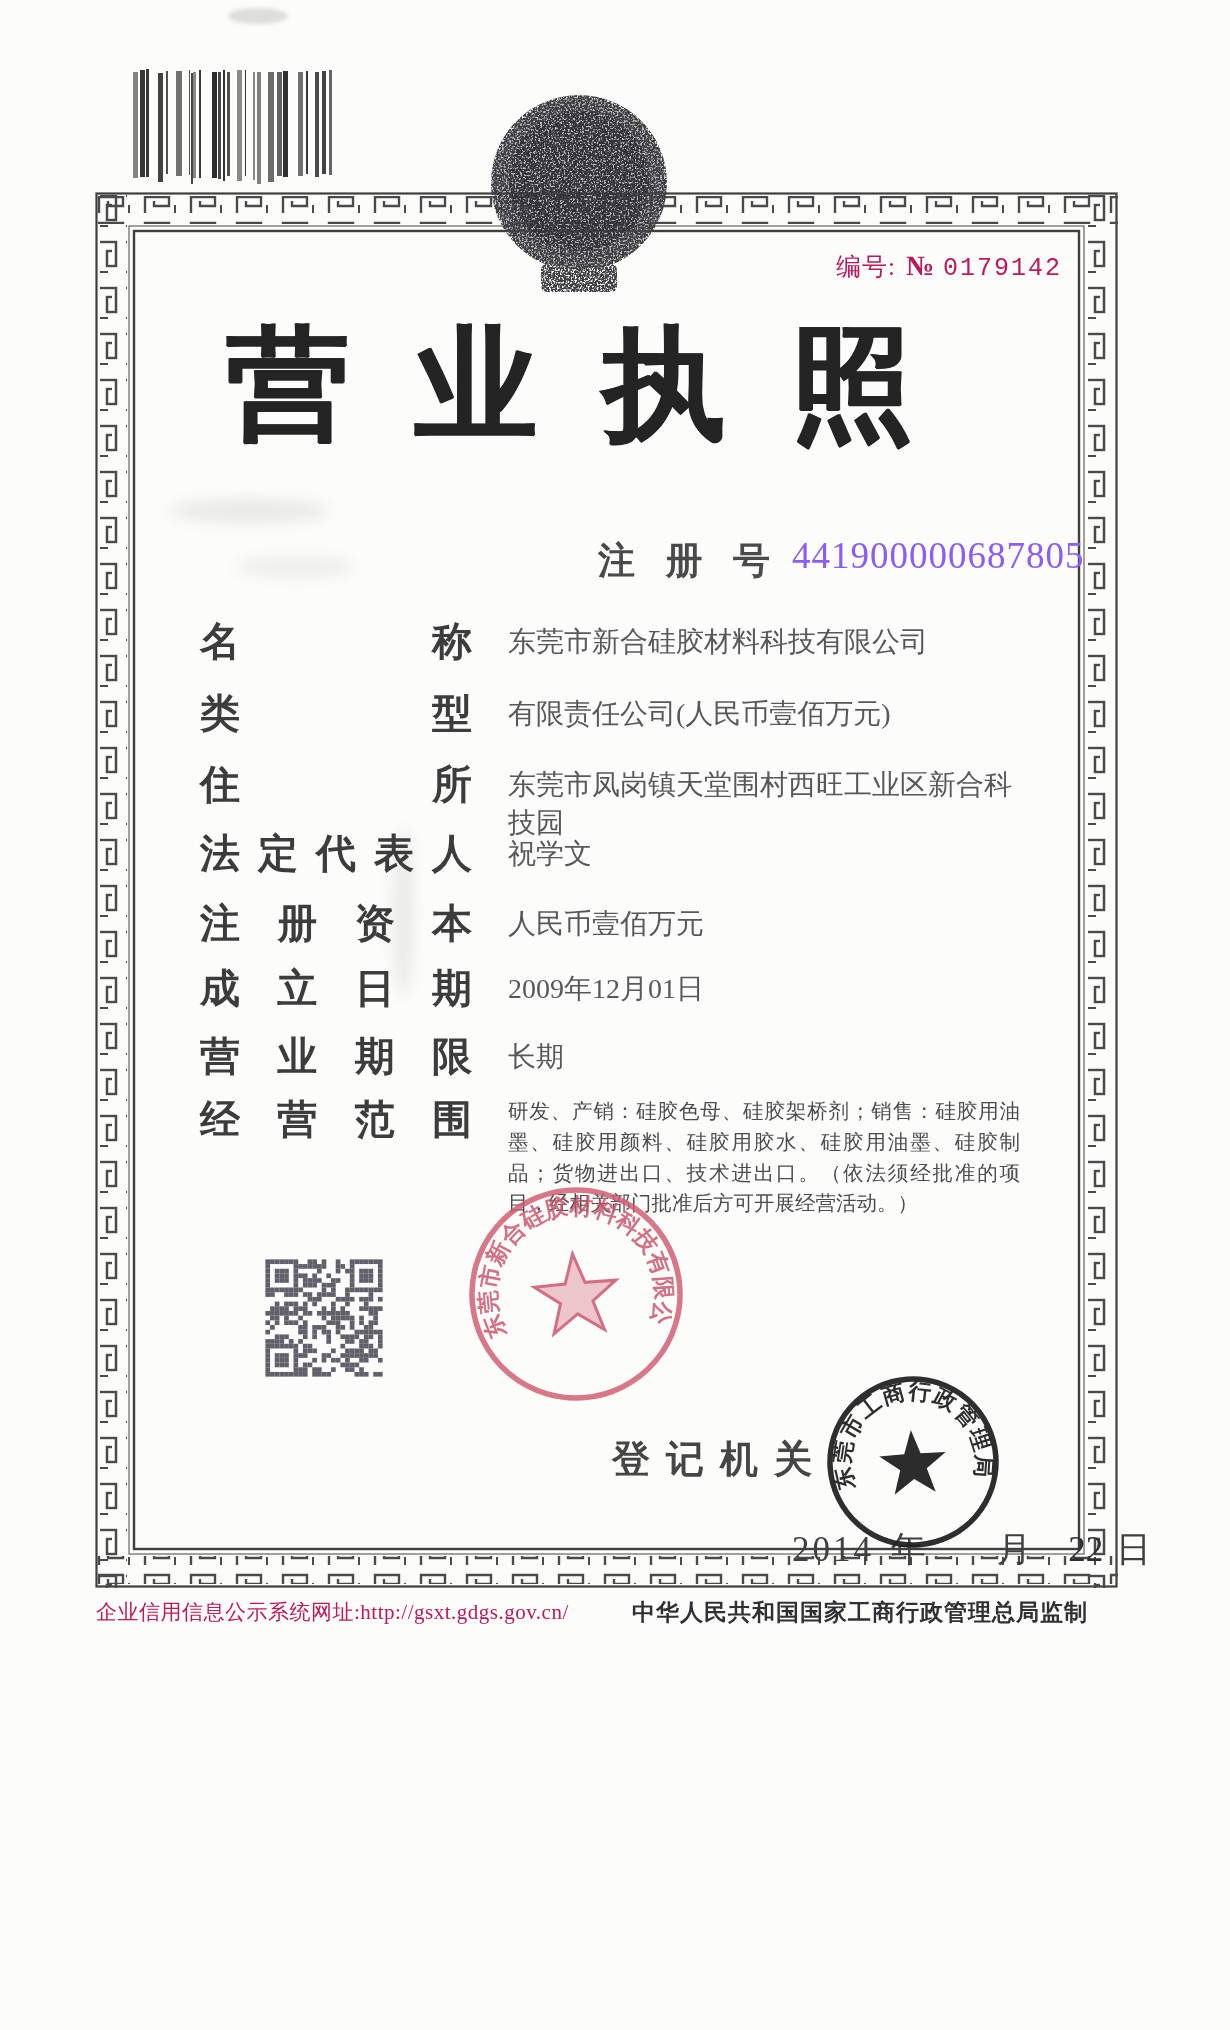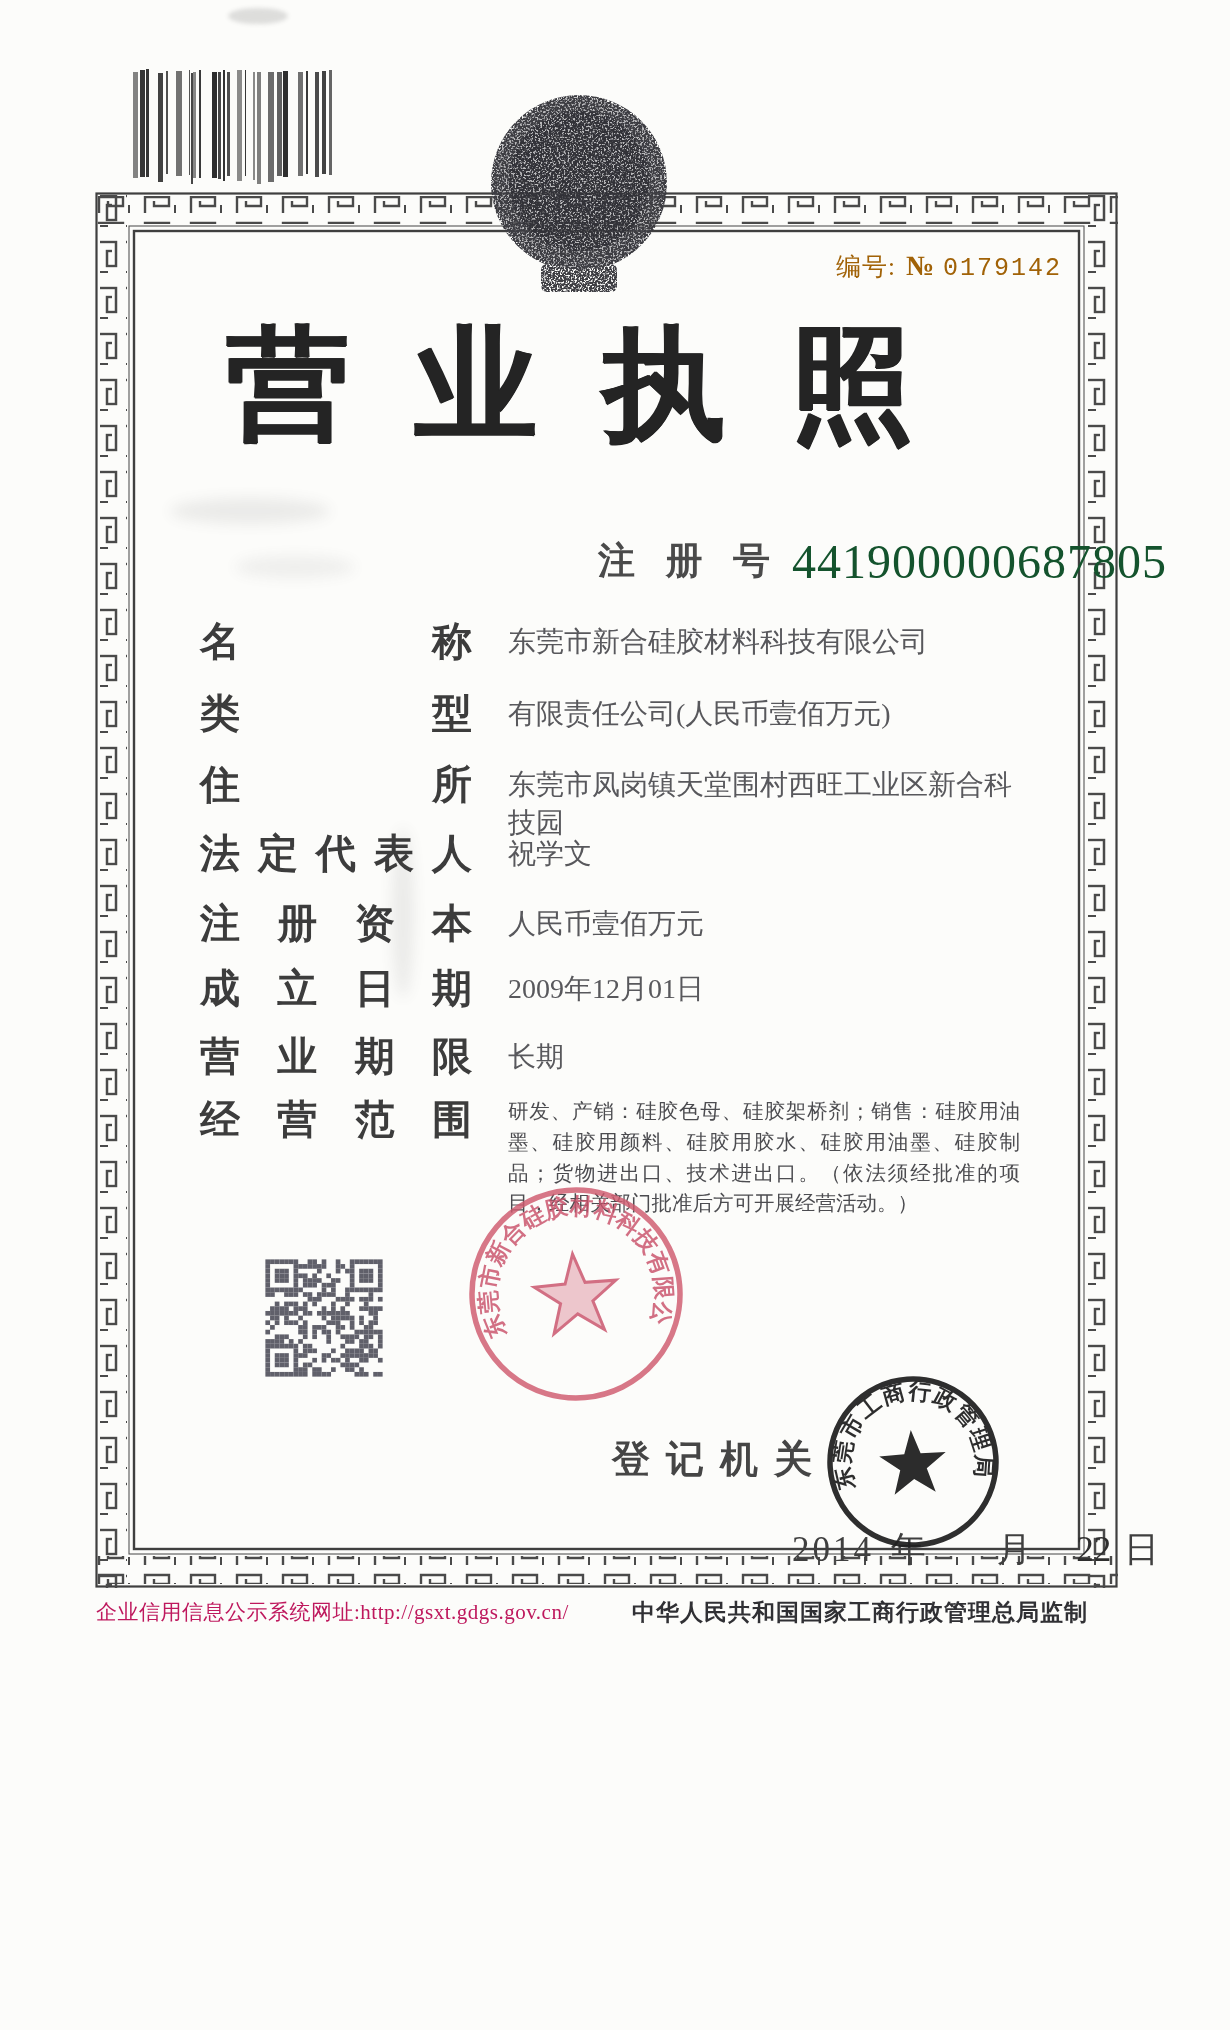--- a/index.html
+++ b/index.html
@@ -5,53 +5,53 @@
   html,body{margin:0;padding:0;background:#e8e8e6;}
   .page{
     position:relative;width:1230px;height:2030px;margin:0 auto;
     background:#fcfcfa;overflow:hidden;
     font-family:"Liberation Serif","DejaVu Serif",serif;color:#3d3d3d;
   }
   
   .barcode{position:absolute;left:133px;top:72px;width:196px;height:106px;filter:blur(0.4px);}
   .barcode .bar{position:absolute;top:0;}
   
-  .serial{position:absolute;left:836px;top:250px;font-size:25px;color:#a16207;letter-spacing:1px;white-space:nowrap;}
+  .serial{position:absolute;left:836px;top:250px;font-size:25px;color:#be185d;letter-spacing:1px;white-space:nowrap;}
   .serial .nosign{font-weight:700;font-size:28px;padding:0 8px 0 10px;}
   .serial .num{font-family:"Liberation Mono","DejaVu Sans Mono",monospace;font-size:25px;letter-spacing:2px;}
   
   .title{
     position:absolute;left:140px;top:318px;width:860px;height:150px;
     display:flex;justify-content:center;gap:66px;
     font-size:122px;font-weight:900;color:#242424;line-height:1.1;
     text-shadow:1px 0 currentColor,-1px 0 currentColor,0 1px currentColor;
   }
   
   .regline{position:absolute;left:0;top:536px;width:1230px;height:50px;}
   .regline .rlabel{position:absolute;left:598px;top:0;width:172px;display:flex;justify-content:space-between;font-size:37px;font-weight:600;color:#4a4a4a;}
-  .regline .rvalue{position:absolute;left:792px;top:-2px;font-size:48px;color:#14532d;letter-spacing:1px;}
+  .regline .rvalue{position:absolute;left:792px;top:-2px;font-size:37px;color:#8b5cf6;letter-spacing:1px;}
   
   .fields{position:absolute;left:0;top:0;width:1230px;}
   .frow{position:absolute;left:200px;width:830px;}
   .flabel{position:absolute;left:0;top:0;width:272px;display:flex;justify-content:space-between;font-size:40px;font-weight:600;color:#3c3c3c;}
   .fvalue{position:absolute;left:308px;top:9px;width:512px;font-size:28px;color:#58585c;line-height:1.35;}
   .fvalue.small{font-size:20.5px;top:4px;color:#4c4c50;line-height:1.5;text-align:justify;}
   
   .qr{position:absolute;left:256px;top:1250px;width:136px;height:136px;opacity:.88;}
   
   .company-seal{position:absolute;left:450px;top:1168px;width:252px;height:252px;}
   .registry-seal{position:absolute;left:823px;top:1372px;width:180px;height:180px;}
   
   .reg-authority{position:absolute;left:612px;top:1434px;width:200px;display:flex;justify-content:space-between;font-size:38px;font-weight:600;color:#454545;}
   .dateline{position:absolute;left:752px;top:1526px;font-size:35px;color:#3f3f3f;white-space:nowrap;}
   .dateline span{display:inline-block;}
   .dateline .d-year{letter-spacing:3px;margin-left:40px;}
   .dateline .d-yu{margin-left:8px;}
   .dateline .d-mu{margin-left:62px;}
-  .dateline .d-day{margin-left:36px;color:#2e2e2e;}
+  .dateline .d-day{margin-left:28px;color:#2e2e2e;}
   .dateline .d-du{margin-left:4px;}
   
   .footer-left{position:absolute;left:96px;top:1598px;font-size:21px;color:#be185d;letter-spacing:.5px;}
   .footer-right{position:absolute;right:142px;top:1597px;font-size:23px;color:#303034;letter-spacing:1px;font-weight:600;}
   
   .smudge{position:absolute;background:#555;filter:blur(7px);border-radius:50%;}
   .s1{left:170px;top:498px;width:160px;height:26px;opacity:.10;}
   .s2{left:235px;top:556px;width:120px;height:22px;opacity:.08;}
   .s3{left:392px;top:828px;width:22px;height:170px;opacity:.10;}
   .s4{left:228px;top:8px;width:60px;height:16px;opacity:.18;filter:blur(2px);}

